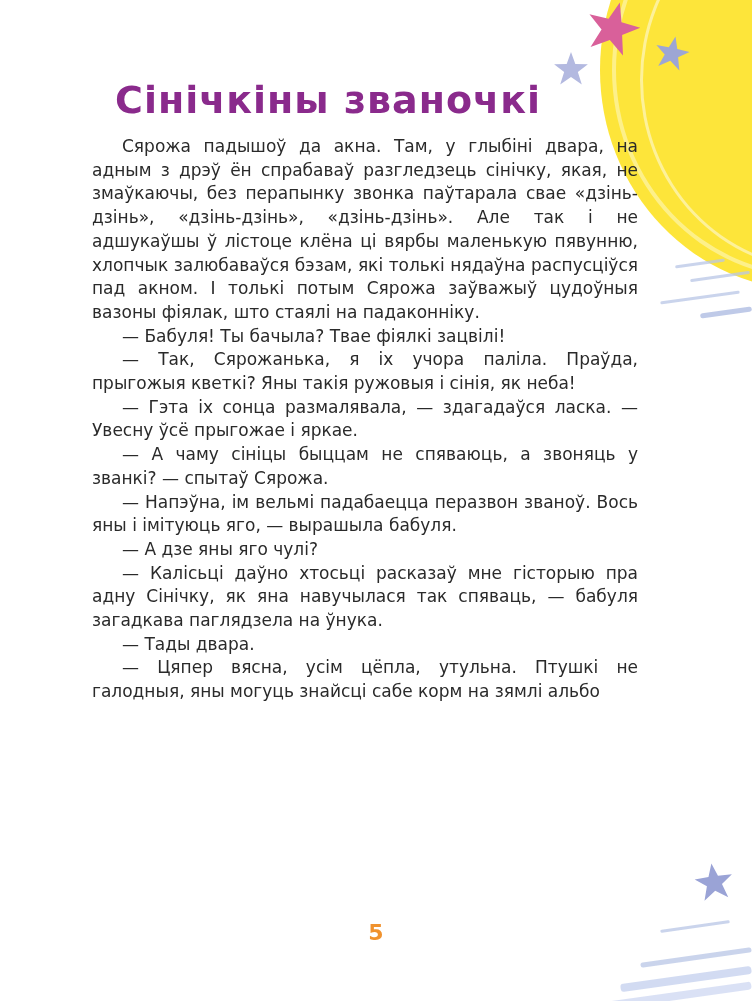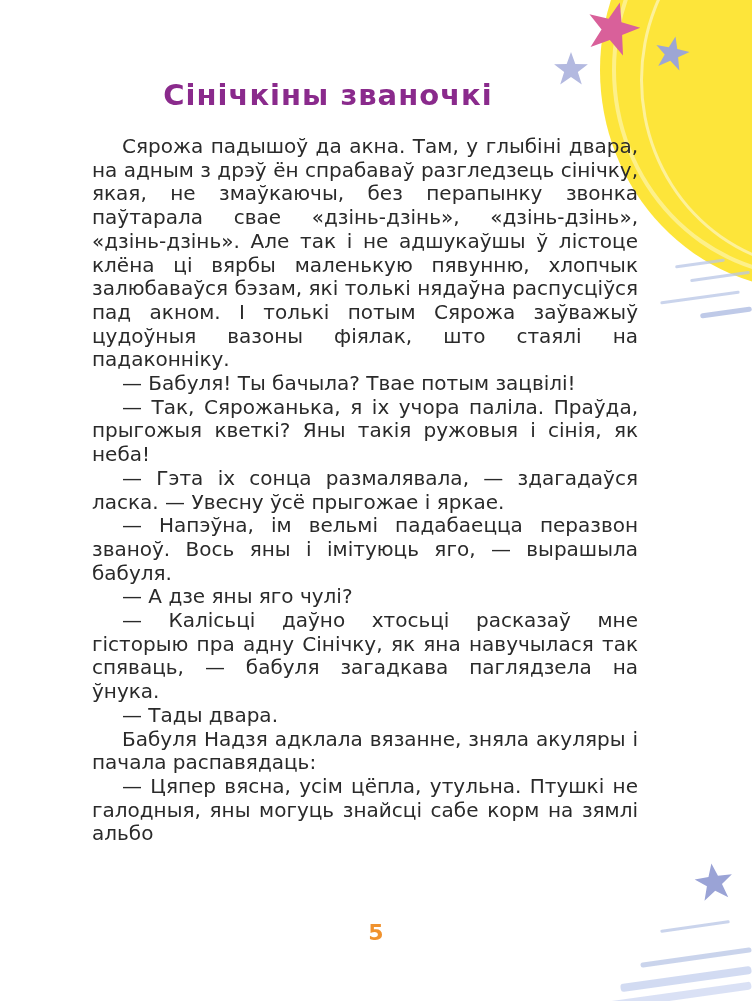--- a/index.html
+++ b/index.html
@@ -1,22 +1,22 @@
 <!DOCTYPE html>
 <html><head>
 <meta charset="utf-8">
 <style>
   html, body { margin:0; padding:0; }
   body { width:752px; height:1001px; background:#ffffff; position:relative; overflow:hidden; font-family:"DejaVu Sans", sans-serif; }
   .deco { position:absolute; }
   .sun { position:absolute; left:600px; top:-150px; width:420px; height:440px; border-radius:50%; background:#fde53a; }
   .sun-ring { position:absolute; left:612px; top:-138px; width:396px; height:416px; border-radius:50%; border:4px solid #fdf08a; box-sizing:border-box; }
   .sun-ring2 { position:absolute; left:640px; top:-110px; width:360px; height:380px; border-radius:50%; border:3px solid #fdf19a; box-sizing:border-box; }
-  .title { position:absolute; left:0; width:656px; top:78px; text-align:center; color:#8a2a8c; font-family:"DejaVu Sans", sans-serif; font-weight:bold; font-size:29px; letter-spacing:1px; }
-  .text { position:absolute; left:92px; top:135px; width:546px; font-family:"DejaVu Sans", sans-serif; font-size:20px; line-height:23.7px; color:#2a2a2a; }
+  .title { position:absolute; left:0; width:656px; top:78px; text-align:center; color:#8a2a8c; font-family:"DejaVu Sans", sans-serif; font-weight:bold; font-size:38px; letter-spacing:1px; }
+  .text { position:absolute; left:92px; top:135px; width:546px; font-family:"DejaVu Sans", sans-serif; font-size:17px; line-height:23.7px; color:#2a2a2a; }
   .text p { margin:0; text-align:justify; text-align-last:left; text-indent:30px; }
   .page-num { position:absolute; left:0; width:752px; top:920px; text-align:center; color:#f0922e; font-weight:bold; font-size:22px; font-family:"DejaVu Sans", sans-serif; }
   .stroke { position:absolute; height:3px; border-radius:3px; background:#b8c6e6; opacity:0.75; transform:rotate(-8deg); }
 </style>
 </head>
 <body>
 
 <div class="sun"></div>
 <div class="sun-ring"></div>
 <div class="sun-ring2"></div>
@@ -44,24 +44,24 @@
   <div class="stroke" style="left:660px;top:925px;width:70px;"></div>
   <div class="stroke" style="left:640px;top:955px;width:112px;height:5px;"></div>
   <div class="stroke" style="left:620px;top:975px;width:132px;height:8px;background:#c3cfee;"></div>
   <div class="stroke" style="left:600px;top:992px;width:152px;height:8px;background:#cdd7f1;"></div>
 </div>
 
 <div class="title">Сінічкіны званочкі</div>
 
 <div class="text">
   <p>Сярожа падышоў да акна. Там, у глыбіні двара, на адным з дрэў ён спрабаваў разгледзець сінічку, якая, не змаўкаючы, без перапынку звонка паўтарала свае «дзінь-дзінь», «дзінь-дзінь», «дзінь-дзінь». Але так і не адшукаўшы ў лістоце клёна ці вярбы маленькую пявунню, хлопчык залюбаваўся бэзам, які толькі нядаўна распусціўся пад акном. І толькі потым Сярожа заўважыў цудоўныя вазоны фіялак, што стаялі на падаконніку.</p>
-  <p>— Бабуля! Ты бачыла? Твае потым зацвілі!</p>
+  <p>— Бабуля! Ты бачыла? Твае фіялкі зацвілі!</p>
   <p>— Так, Сярожанька, я іх учора паліла. Праўда, прыгожыя кветкі? Яны такія ружовыя і сінія, як неба!</p>
   <p>— Гэта іх сонца размалявала, — здагадаўся ласка. — Увесну ўсё прыгожае і яркае.</p>
+  <p>— А чаму сініцы быццам не спяваюць, а звоняць у званкі? — спытаў Сярожа.</p>
   <p>— Напэўна, ім вельмі падабаецца перазвон званоў. Вось яны і імітуюць яго, — вырашыла бабуля.</p>
   <p>— А дзе яны яго чулі?</p>
   <p>— Калісьці даўно хтосьці расказаў мне гісторыю пра адну Сінічку, як яна навучылася так спяваць, — бабуля загадкава паглядзела на ўнука.</p>
   <p>— Тады двара.</p>
-  <p>Бабуля Надзя адклала вязанне, зняла акуляры і пачала распавядаць:</p>
   <p>— Цяпер вясна, усім цёпла, утульна. Птушкі не галодныя, яны могуць знайсці сабе корм на зямлі альбо</p>
 </div>
 
 <div class="page-num">5</div>
 
 </body></html>

